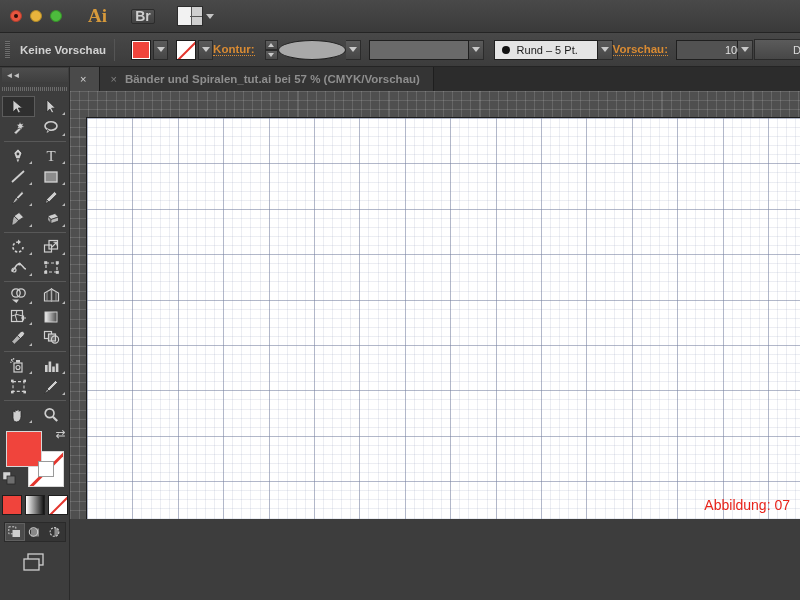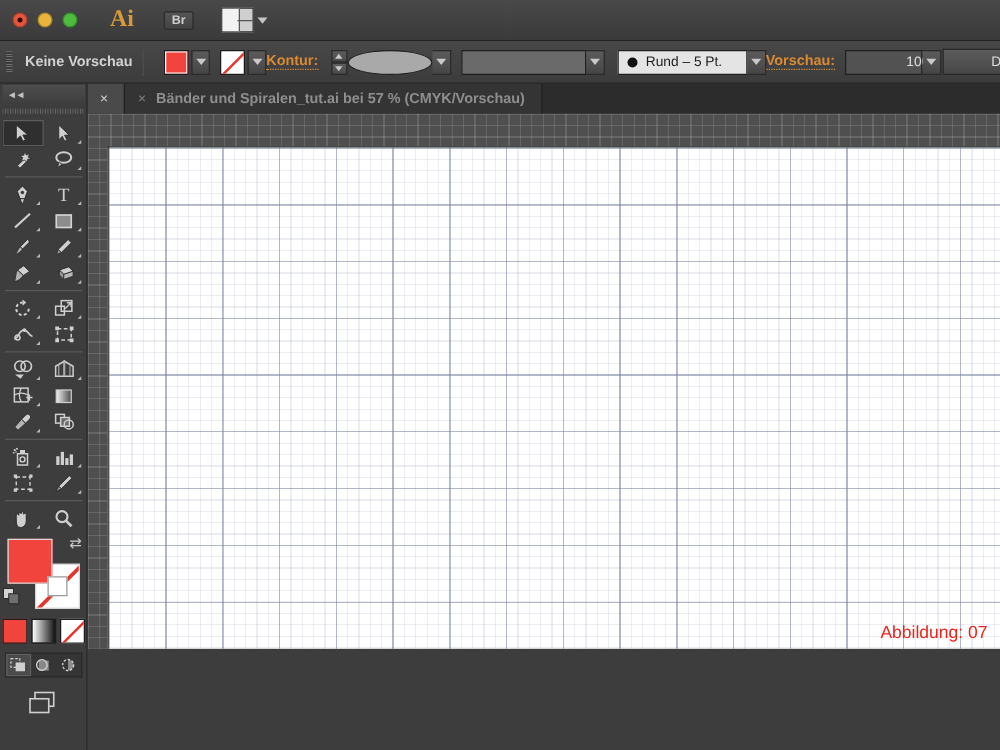--- a/index.html
+++ b/index.html
@@ -25,21 +25,21 @@
   .light.green { background: #4dbb3d; border: 1px solid #369129; }
   .ai-logo {
     margin-left: 26px; color: #d79a3b; font-size: 19px;
     font-weight: bold; font-family: "Liberation Serif", serif; letter-spacing: 0px;
   }
   .tb-btn {
     margin-left: 24px; width: 24px; height: 15px;
     background: linear-gradient(#555, #424242);
     border: 1px solid #2c2c2c; border-radius: 2px;
     display: flex; align-items: center; justify-content: center;
-    color: #cfcfcf; font-size: 10px; font-weight: bold;
+    color: #cfcfcf; font-size: 14px; font-weight: bold;
   }
   .arrange {
     margin-left: 22px; display: flex; align-items: center; gap: 3px;
   }
   .arrange-box {
     width: 26px; height: 20px; background: #cfcfcf;
     border: 1px solid #2c2c2c; position: relative;
   }
   .arrange-box::before { content:""; position:absolute; left:0; top:0; width:13px; height:18px; background:#f2f2f2; border-right:1px solid #555;}
   .arrange-box::after { content:""; position:absolute; right:0; top:9px; width:12px; height:1px; background:#555;}

